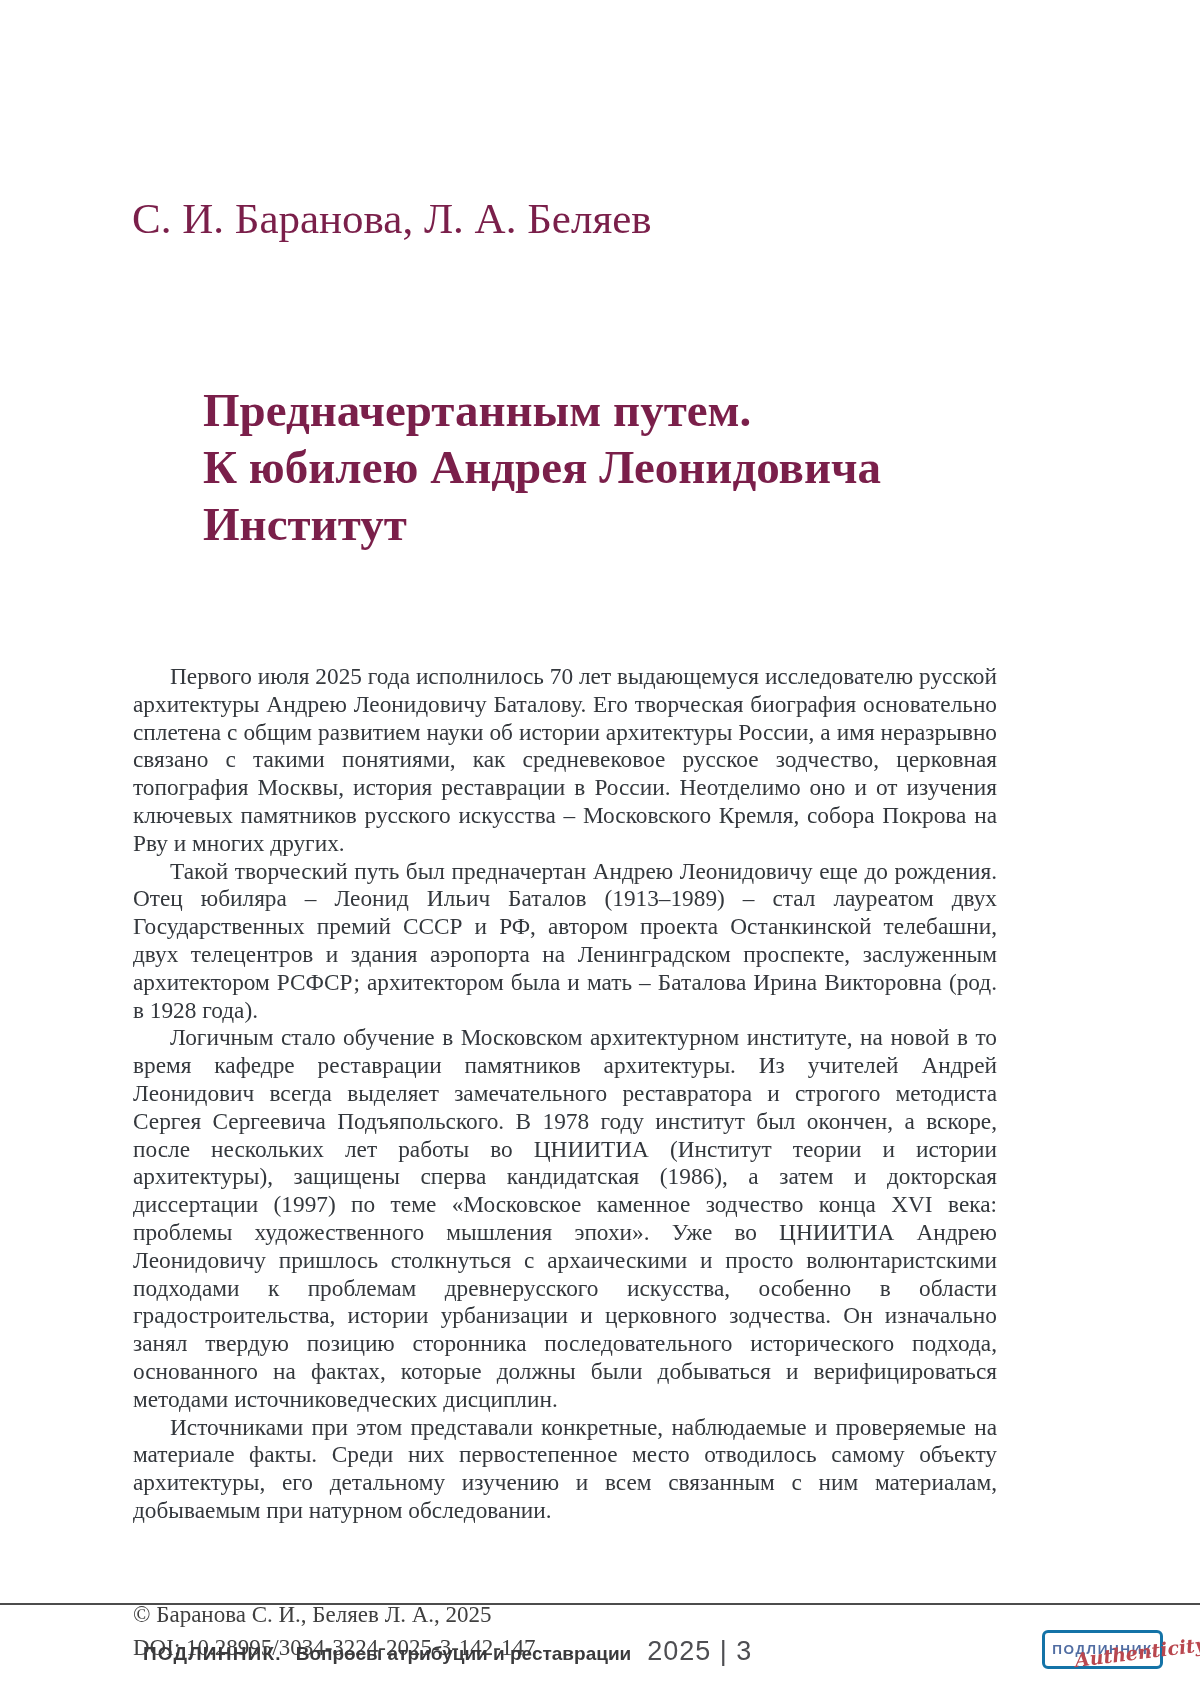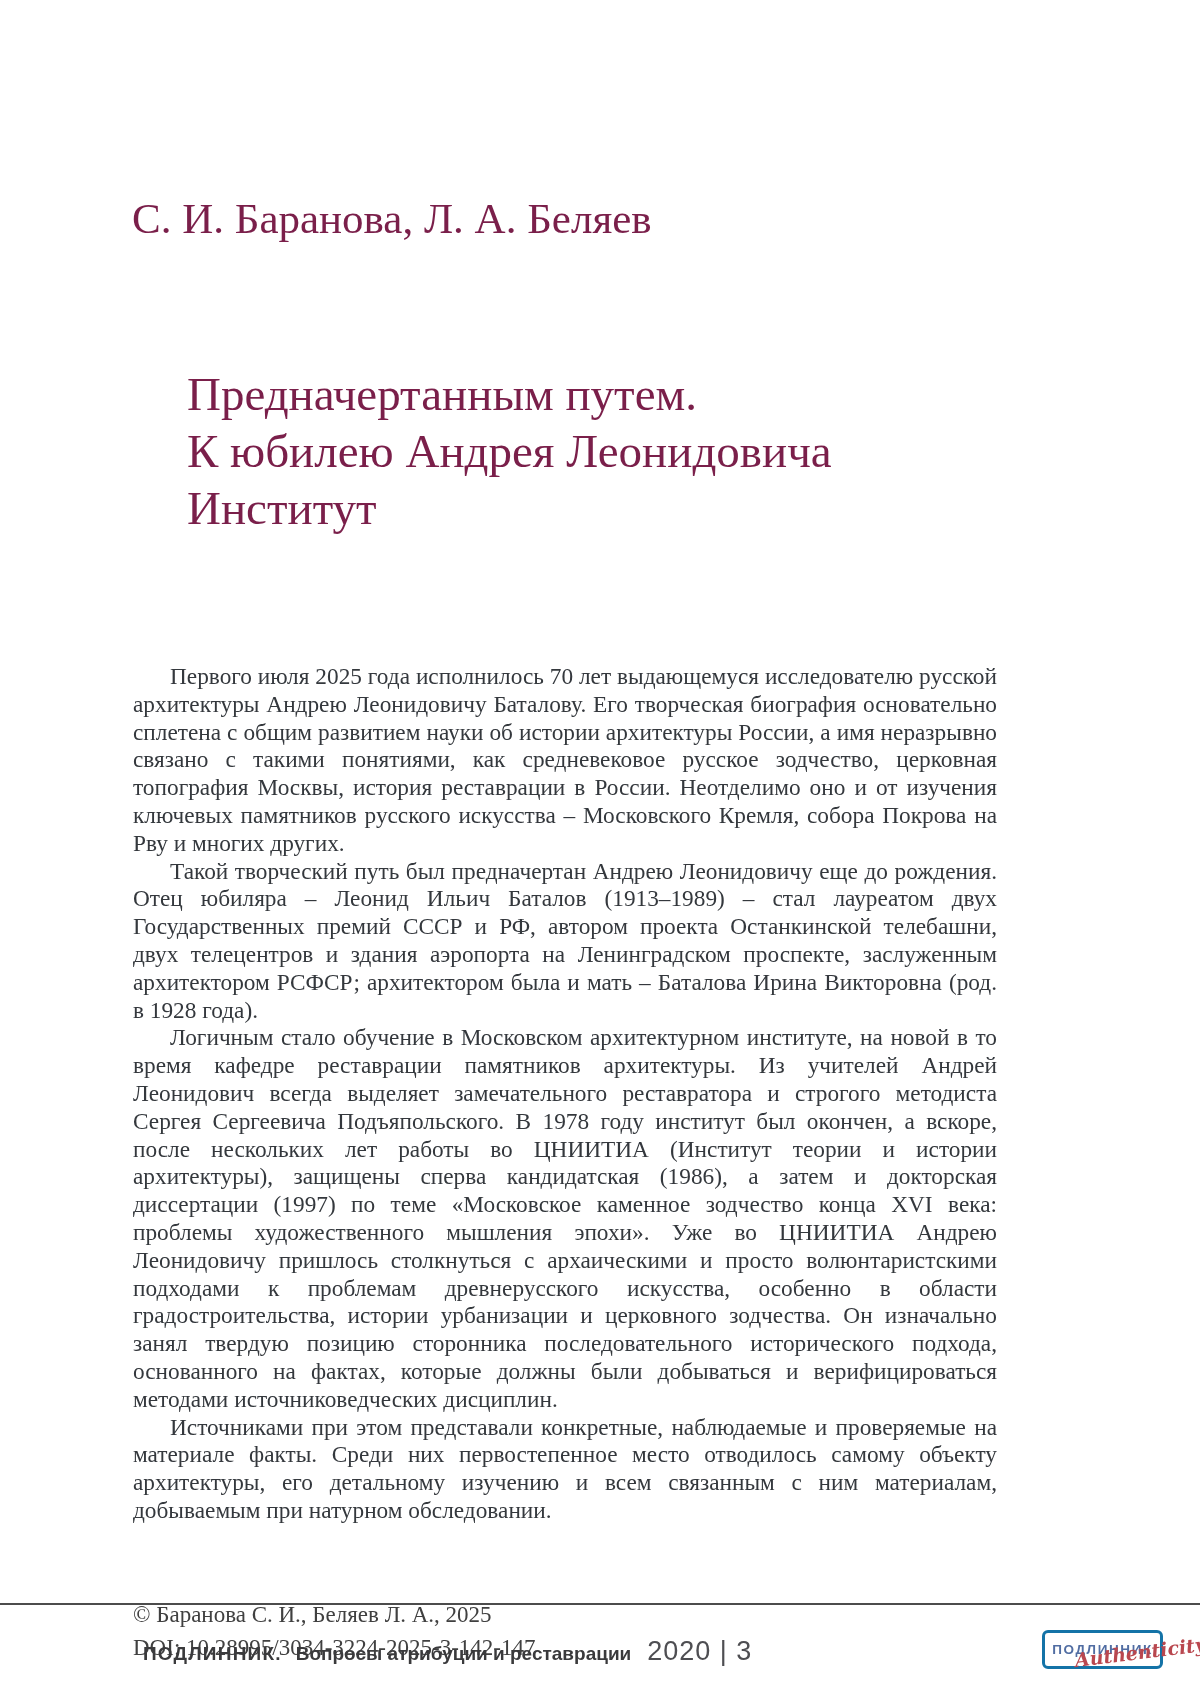--- a/index.html
+++ b/index.html
@@ -5,22 +5,22 @@
   html,body{margin:0;padding:0;background:#ffffff;}
   .page{
     position:relative;width:1200px;height:1697px;background:#ffffff;
     font-family:"Liberation Serif","DejaVu Serif",serif;overflow:hidden;
   }
   .authors{
     position:absolute;left:132px;top:194px;
     font-size:43px;line-height:50px;color:#7a1f4a;font-weight:400;
   }
   .title{
-    position:absolute;left:187px;top:366px;margin:0;
-    font-size:47px;line-height:57px;font-weight:400;color:#7a1f4a;
+    position:absolute;left:187px;top:366px;margin:16px;
+    font-size:47px;line-height:57px;font-weight:700;color:#7a1f4a;
   }
   .title .tline{display:block;}
   .body-text{
     position:absolute;left:133px;top:663px;width:864px;
     font-size:23.3px;line-height:27.8px;color:#34383d;text-align:justify;
   }
   .body-text p{margin:0;text-indent:37px;}
   .credits{
     position:absolute;left:133px;top:1598px;
     font-size:23px;line-height:33px;color:#404040;
@@ -73,21 +73,21 @@
   <div class="credits">
     <div>© Баранова С. И., Беляев Л. А., 2025</div>
     <div>DOI: 10.28995/3034-3224-2025-3-142-147</div>
   </div>
 
   <div class="footer-rule"></div>
 
   <div class="footer">
     <span class="fjournal">ПОДЛИННИК.</span>
     <span class="fsub">Вопросы атрибуции и реставрации</span>
-    <span class="fissue">2020 | 3</span>
+    <span class="fissue">2025 | 3</span>
   </div>
 
   <div class="stamp">
     <span class="stamp-text">ПОДЛИННИК</span>
     <span class="stamp-script">Authenticity</span>
   </div>
 
 </div>
 
 </body></html>

